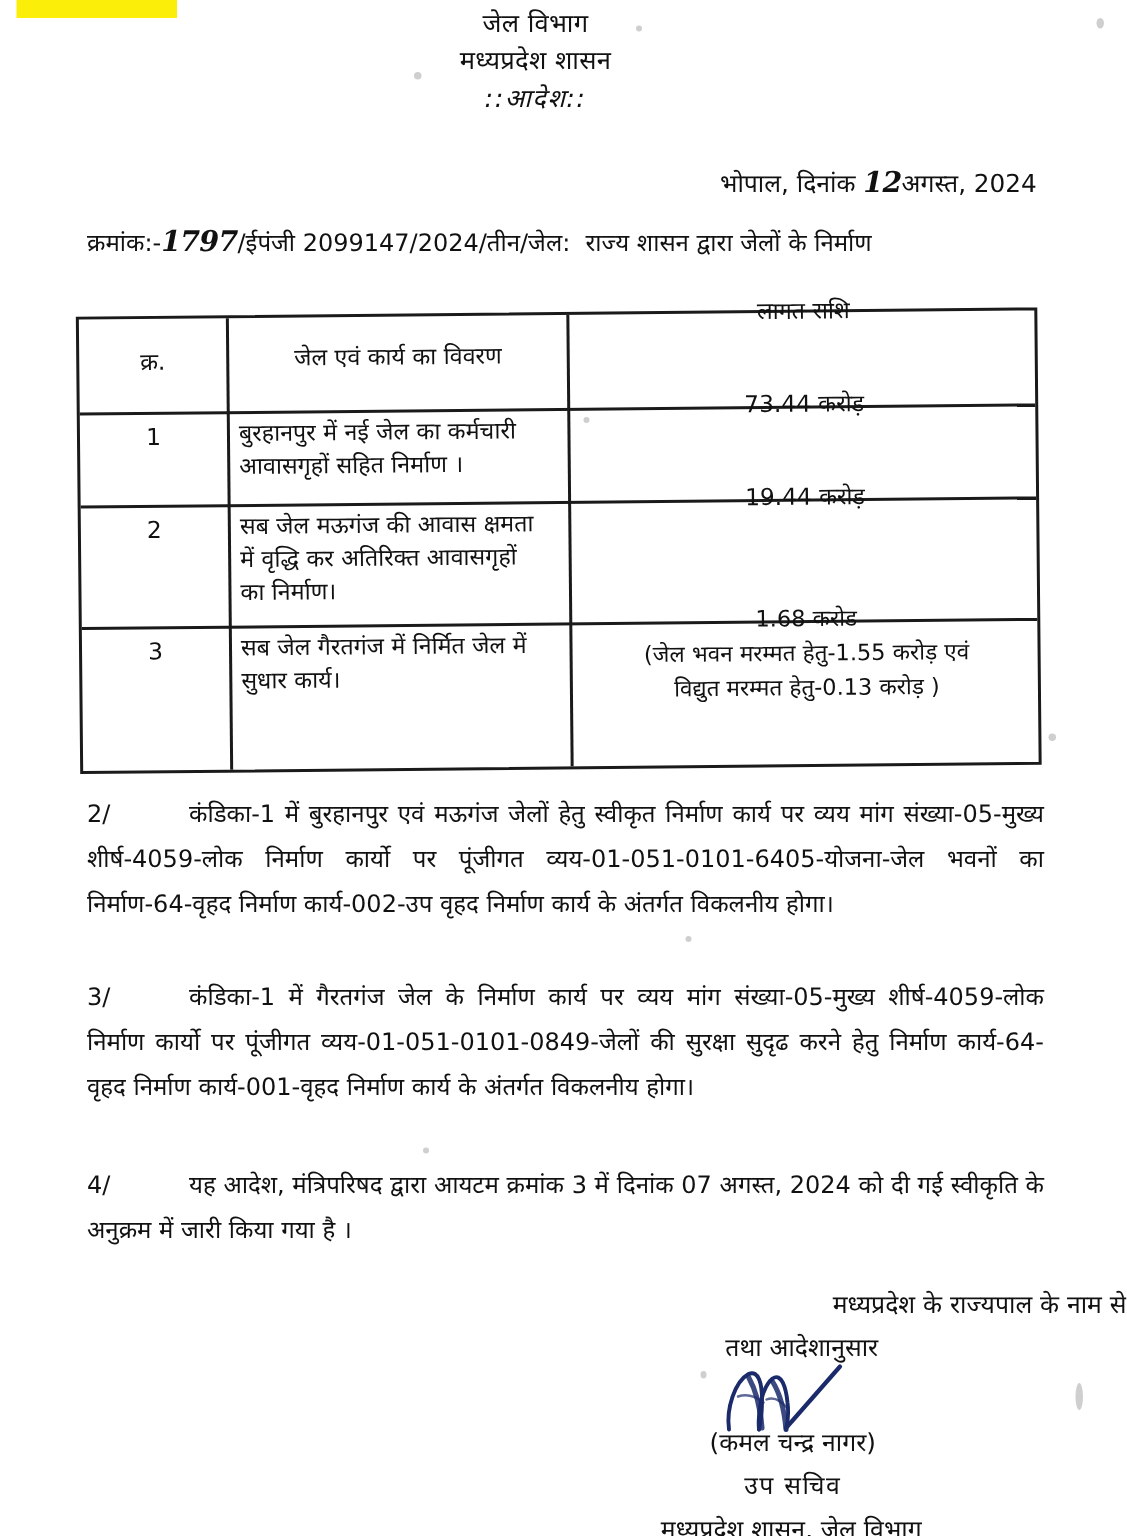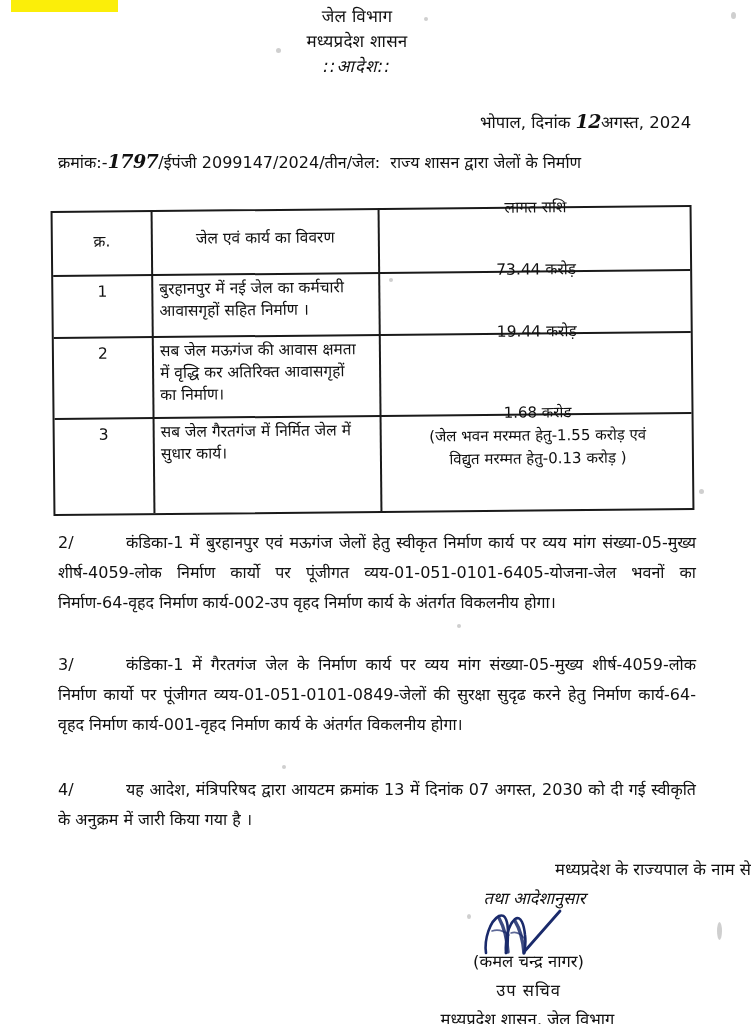--- a/index.html
+++ b/index.html
@@ -163,21 +163,21 @@
   .closing {
     position: absolute;
     left: 300px;
     top: 855px;
     width: 451px;
     text-align: center;
     font-size: 16.5px;
     line-height: 29px;
   }
   .closing .l1 { padding-left: 40px; text-align: right; }
-  .closing .l2 { padding-left: 18px; font-style: italic; }
+  .closing .l2 { padding-left: 18px; }
 
   .sig-wrap {
     position: relative;
     height: 34px;
   }
   .sig-svg {
     position: absolute;
     left: 50%;
     margin-left: -58px;
     top: -4px;
@@ -268,21 +268,21 @@
     <span class="ptext"><span class="first-indent"></span><span>कंडिका-1 में बुरहानपुर एवं मऊगंज जेलों हेतु स्वीकृत निर्माण कार्य पर व्यय मांग संख्या-05-मुख्य शीर्ष-4059-लोक निर्माण कार्यो पर पूंजीगत व्यय-01-051-0101-6405-योजना-जेल भवनों का निर्माण-64-वृहद निर्माण कार्य-002-उप वृहद निर्माण कार्य के अंतर्गत विकलनीय होगा।</span></span>
   </div>
 
   <div class="para para-3">
     <span class="pnum">3/</span>
     <span class="ptext"><span class="first-indent"></span><span>कंडिका-1 में गैरतगंज जेल के निर्माण कार्य पर व्यय मांग संख्या-05-मुख्य शीर्ष-4059-लोक निर्माण कार्यो पर पूंजीगत व्यय-01-051-0101-0849-जेलों की सुरक्षा सुदृढ करने हेतु निर्माण कार्य-64-वृहद निर्माण कार्य-001-वृहद निर्माण कार्य के अंतर्गत विकलनीय होगा।</span></span>
   </div>
 
   <div class="para para-4">
     <span class="pnum">4/</span>
-    <span class="ptext"><span class="first-indent"></span><span>यह आदेश, मंत्रिपरिषद द्वारा आयटम क्रमांक 13 में दिनांक 07 अगस्त, 2030 को दी गई स्वीकृति के अनुक्रम में जारी किया गया है ।</span></span>
+    <span class="ptext"><span class="first-indent"></span><span>यह आदेश, मंत्रिपरिषद द्वारा आयटम क्रमांक 3 में दिनांक 07 अगस्त, 2024 को दी गई स्वीकृति के अनुक्रम में जारी किया गया है ।</span></span>
   </div>
 
   <div class="closing">
     <div class="l1">मध्यप्रदेश के राज्यपाल के नाम से</div>
     <div class="l2">तथा आदेशानुसार</div>
 
     <div class="sig-wrap">
       <svg class="sig-svg" width="120" height="46" viewBox="0 0 120 46">
         <g fill="none" stroke="#1a2a6b" stroke-linecap="round" stroke-linejoin="round">
           <path d="M18 44 C16 30, 22 12, 31 7 C38 4, 40 14, 40 24 C40 33, 39 40, 38 44" stroke-width="2.6"></path>

